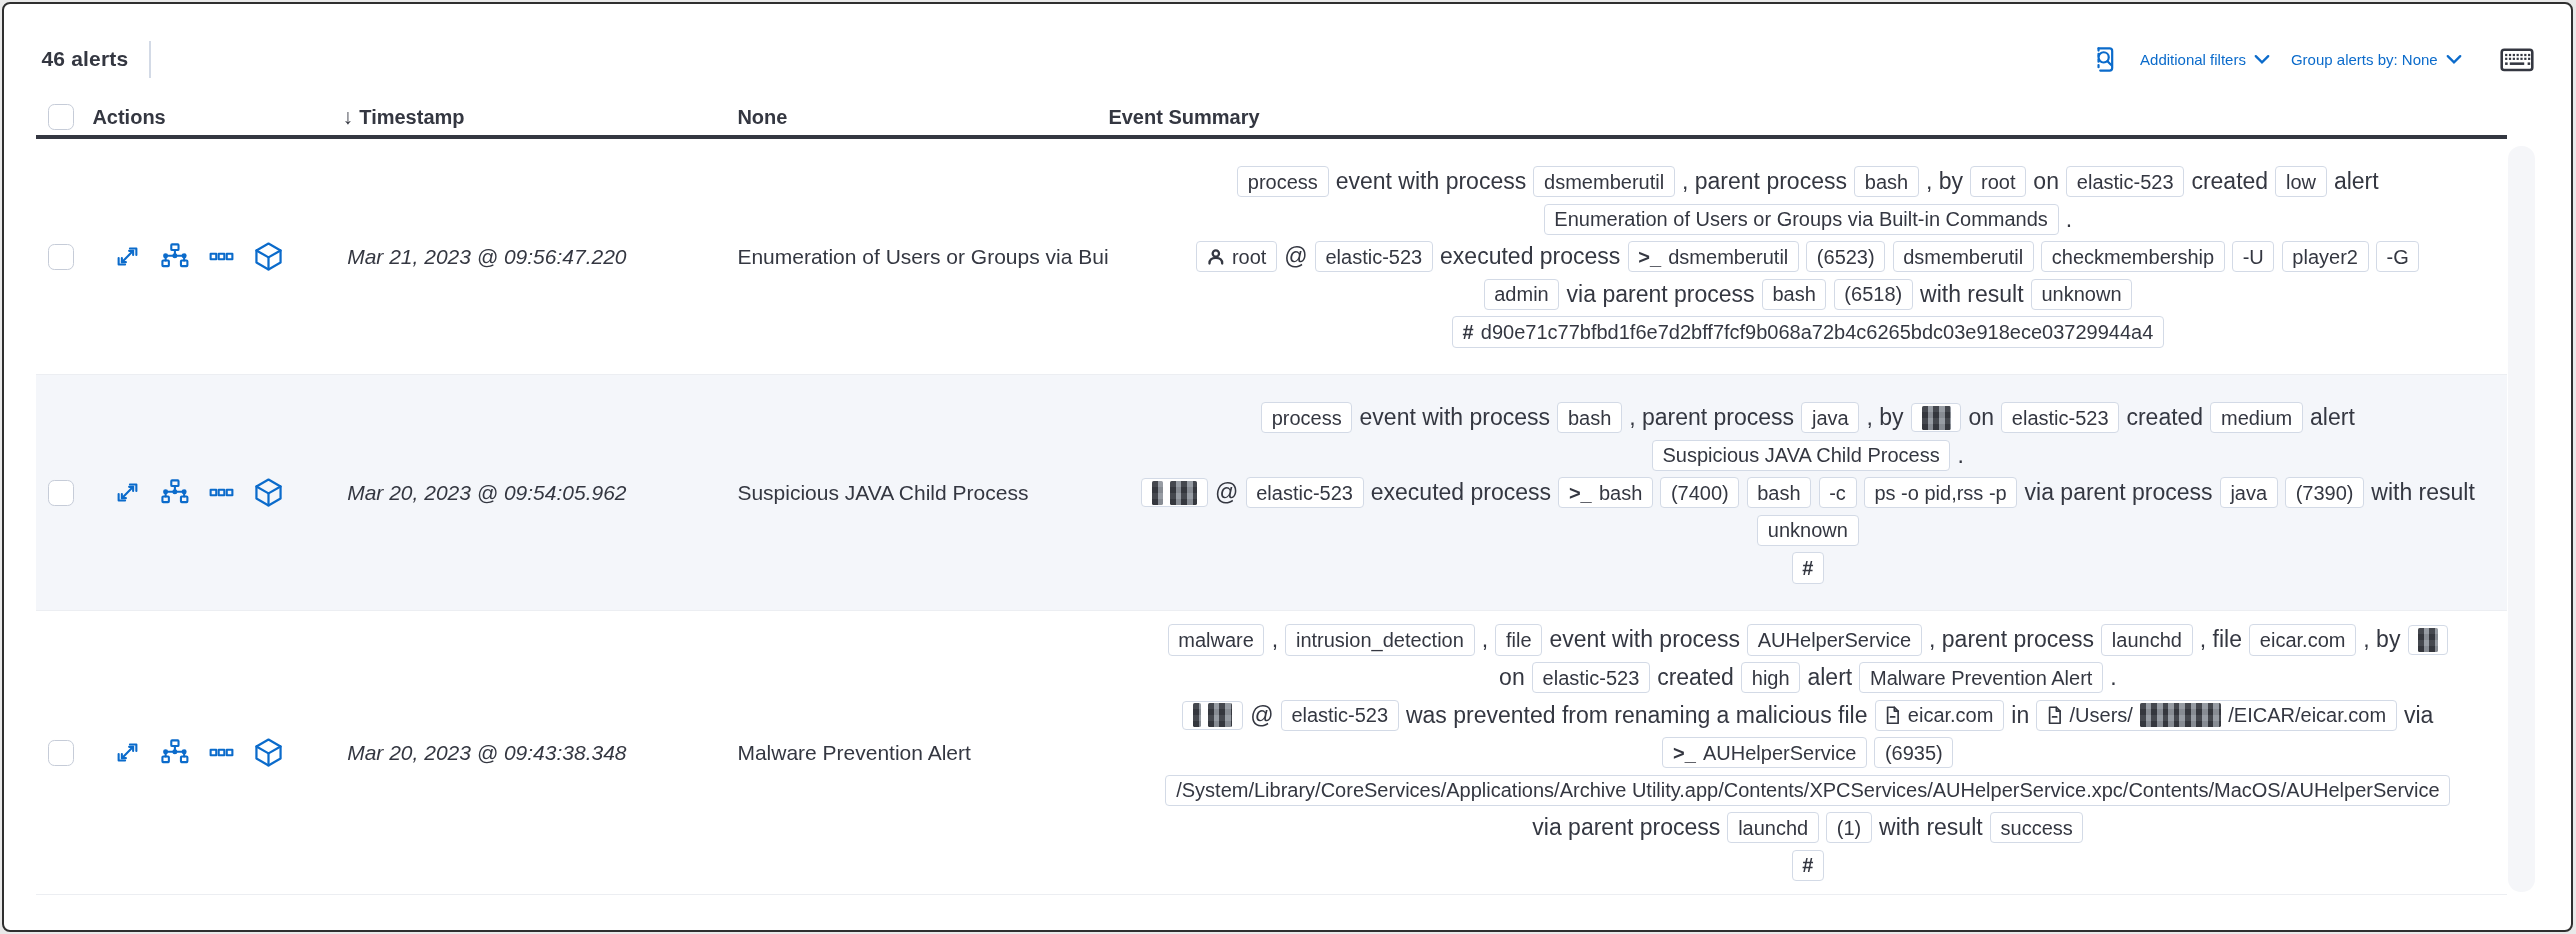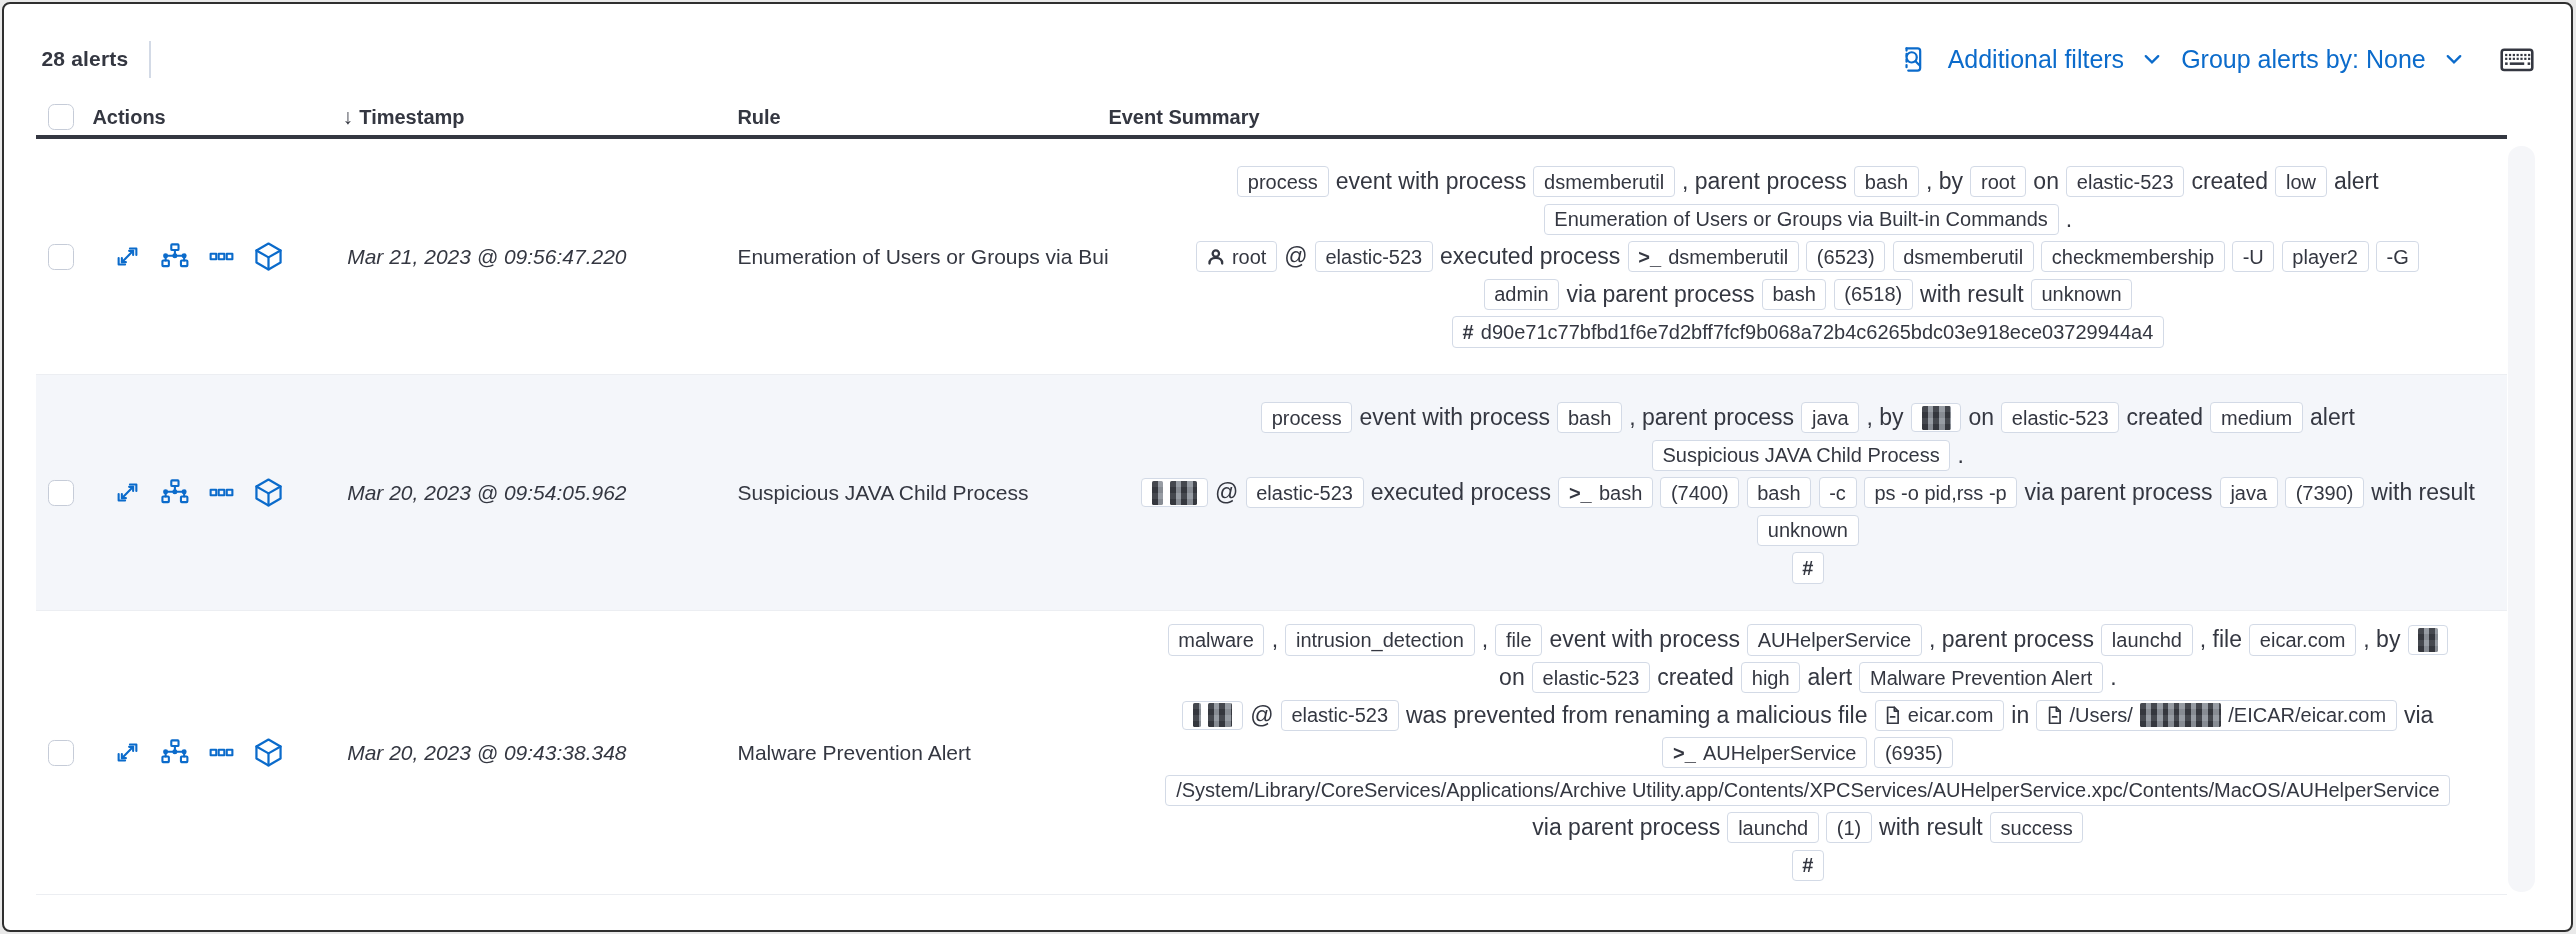--- a/index.html
+++ b/index.html
@@ -14,22 +14,22 @@
     background:#fff; border:2.4px solid var(--frame); border-radius:8px; overflow:hidden;
   }
   
   .toolbar{
     display:flex; align-items:center; height:95px; padding:14.5px 37px 0 37px;
   }
   .alerts-count{font-size:21px; font-weight:600; letter-spacing:0.2px;}
   .vsep{width:1.6px; height:37px; background:var(--border); margin-left:21px;}
   .toolbar-right{margin-left:auto; display:flex; align-items:center; gap:21px;}
   .link{
-    display:flex; align-items:center; gap:20px; color:var(--blue);
-    font-size:25px; font-weight:500; cursor:pointer; white-space:nowrap;
+    display:flex; align-items:center; gap:8px; color:var(--blue);
+    font-size:15px; font-weight:500; cursor:pointer; white-space:nowrap;
   }
   .highlight-box{
     border:4.8px solid var(--pink); border-radius:3.2px; padding:11.3px 14.5px; margin:0 1.6px;
   }
   .icon-btn{display:flex; align-items:center; cursor:pointer;}
   svg{display:block;}
   .kbd-icon{margin-left:17.7px;}
   
   .grid-cols{
     display:grid; grid-template-columns:56px 250px 395px 371px 1fr;
@@ -76,21 +76,21 @@
     position:absolute; left:2504px; top:142px; width:26.6px; height:746px;
     background:#f5f6f9; border-radius:13px; cursor:pointer;
   }
 </style>
 </head>
 <body>
 
 <div class="frame">
 
   <div class="toolbar">
-    <span class="alerts-count">28 alerts</span>
+    <span class="alerts-count">46 alerts</span>
     <span class="vsep"></span>
 
     <div class="toolbar-right">
       <span class="icon-btn">
         <svg width="29" height="29" viewBox="0 0 34 34" fill="none" stroke="#0b6bcb" stroke-width="2.6" stroke-linecap="round">
           <path d="M10 4 H23 Q26 4 26 7 V27 Q26 30 23 30 H12"></path>
           <path d="M10 4 V30" stroke-dasharray="2.5 4"></path>
           <circle cx="16" cy="14.5" r="6"></circle>
           <path d="M20.5 19 L25.5 24"></path>
         </svg>
@@ -143,21 +143,21 @@
         <span class="checkbox"></span>
       </div>
     <div class="th">
         <span>Actions</span>
       </div>
     <div class="th">
       <span class="sort-arrow">↓</span>
       <span>Timestamp</span>
     </div>
     <div class="th">
-        <span>Rule</span>
+        <span>None</span>
       </div>
     <div class="th">
         <span>Event Summary</span>
       </div>
   </div>
 
   <div id="tbody">
       <div class="grid-cols row">
         <div class="cell">
           <span class="checkbox"></span>

